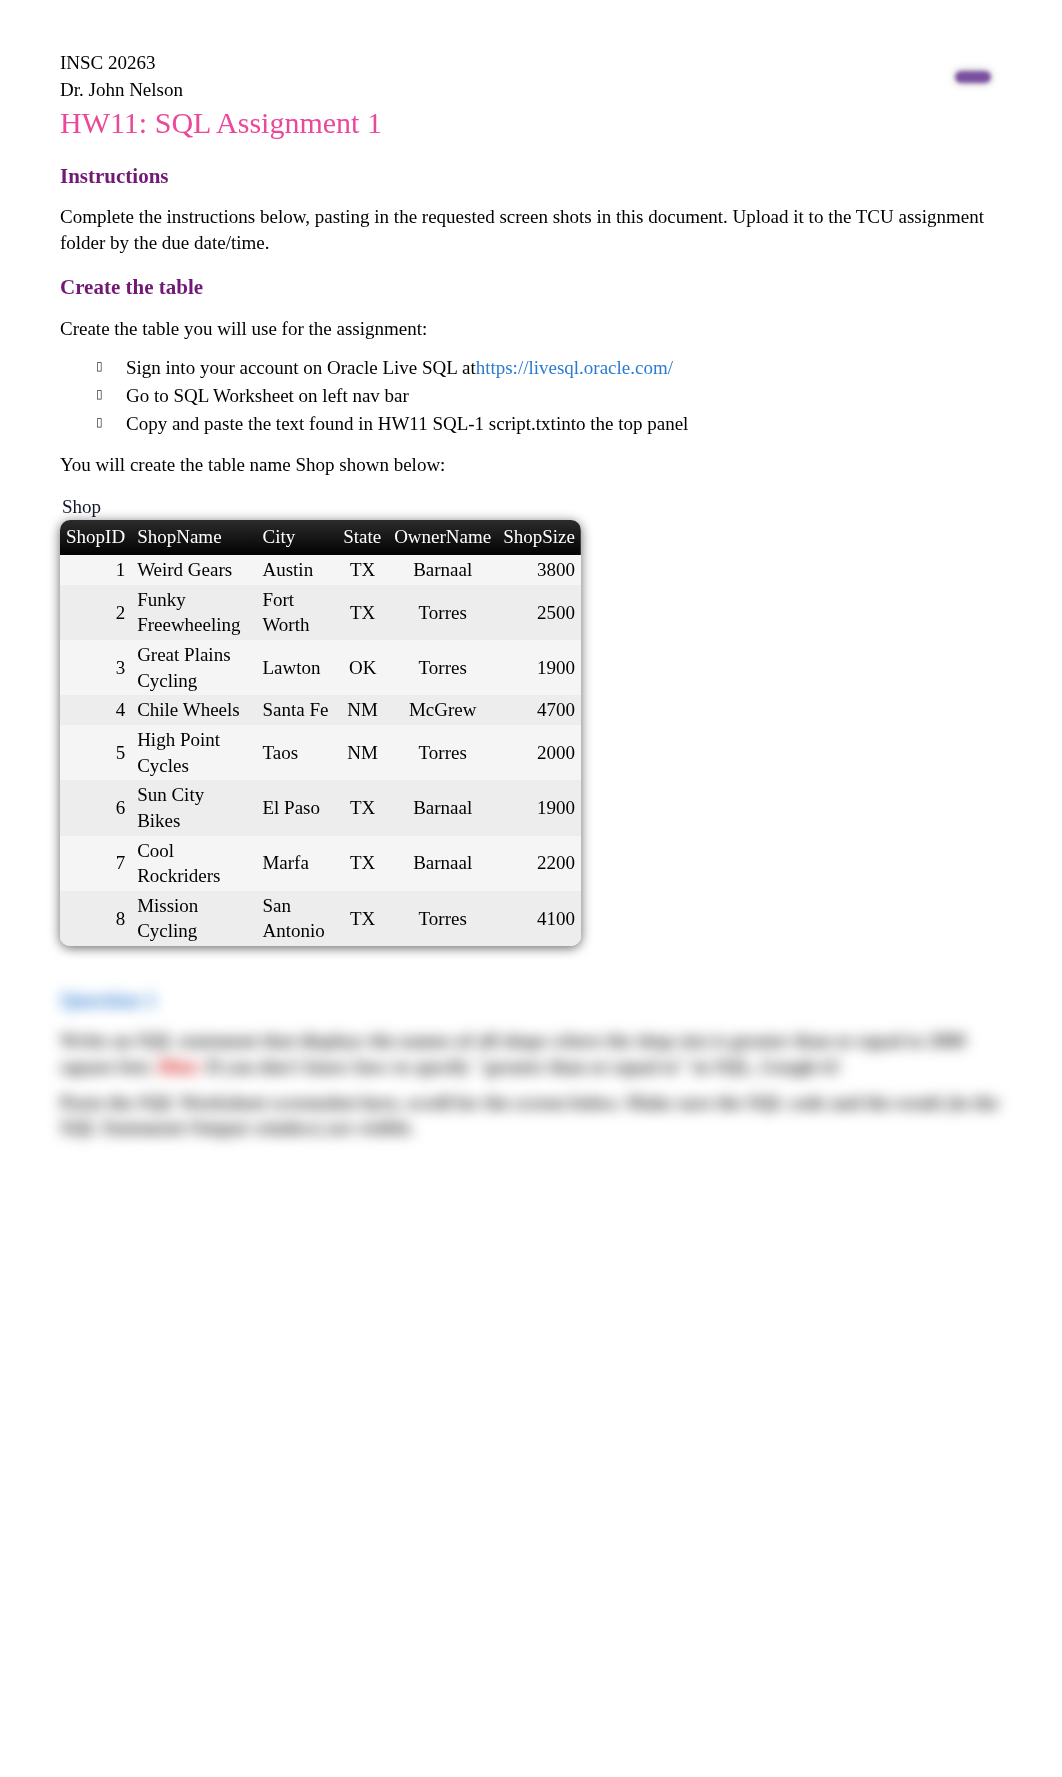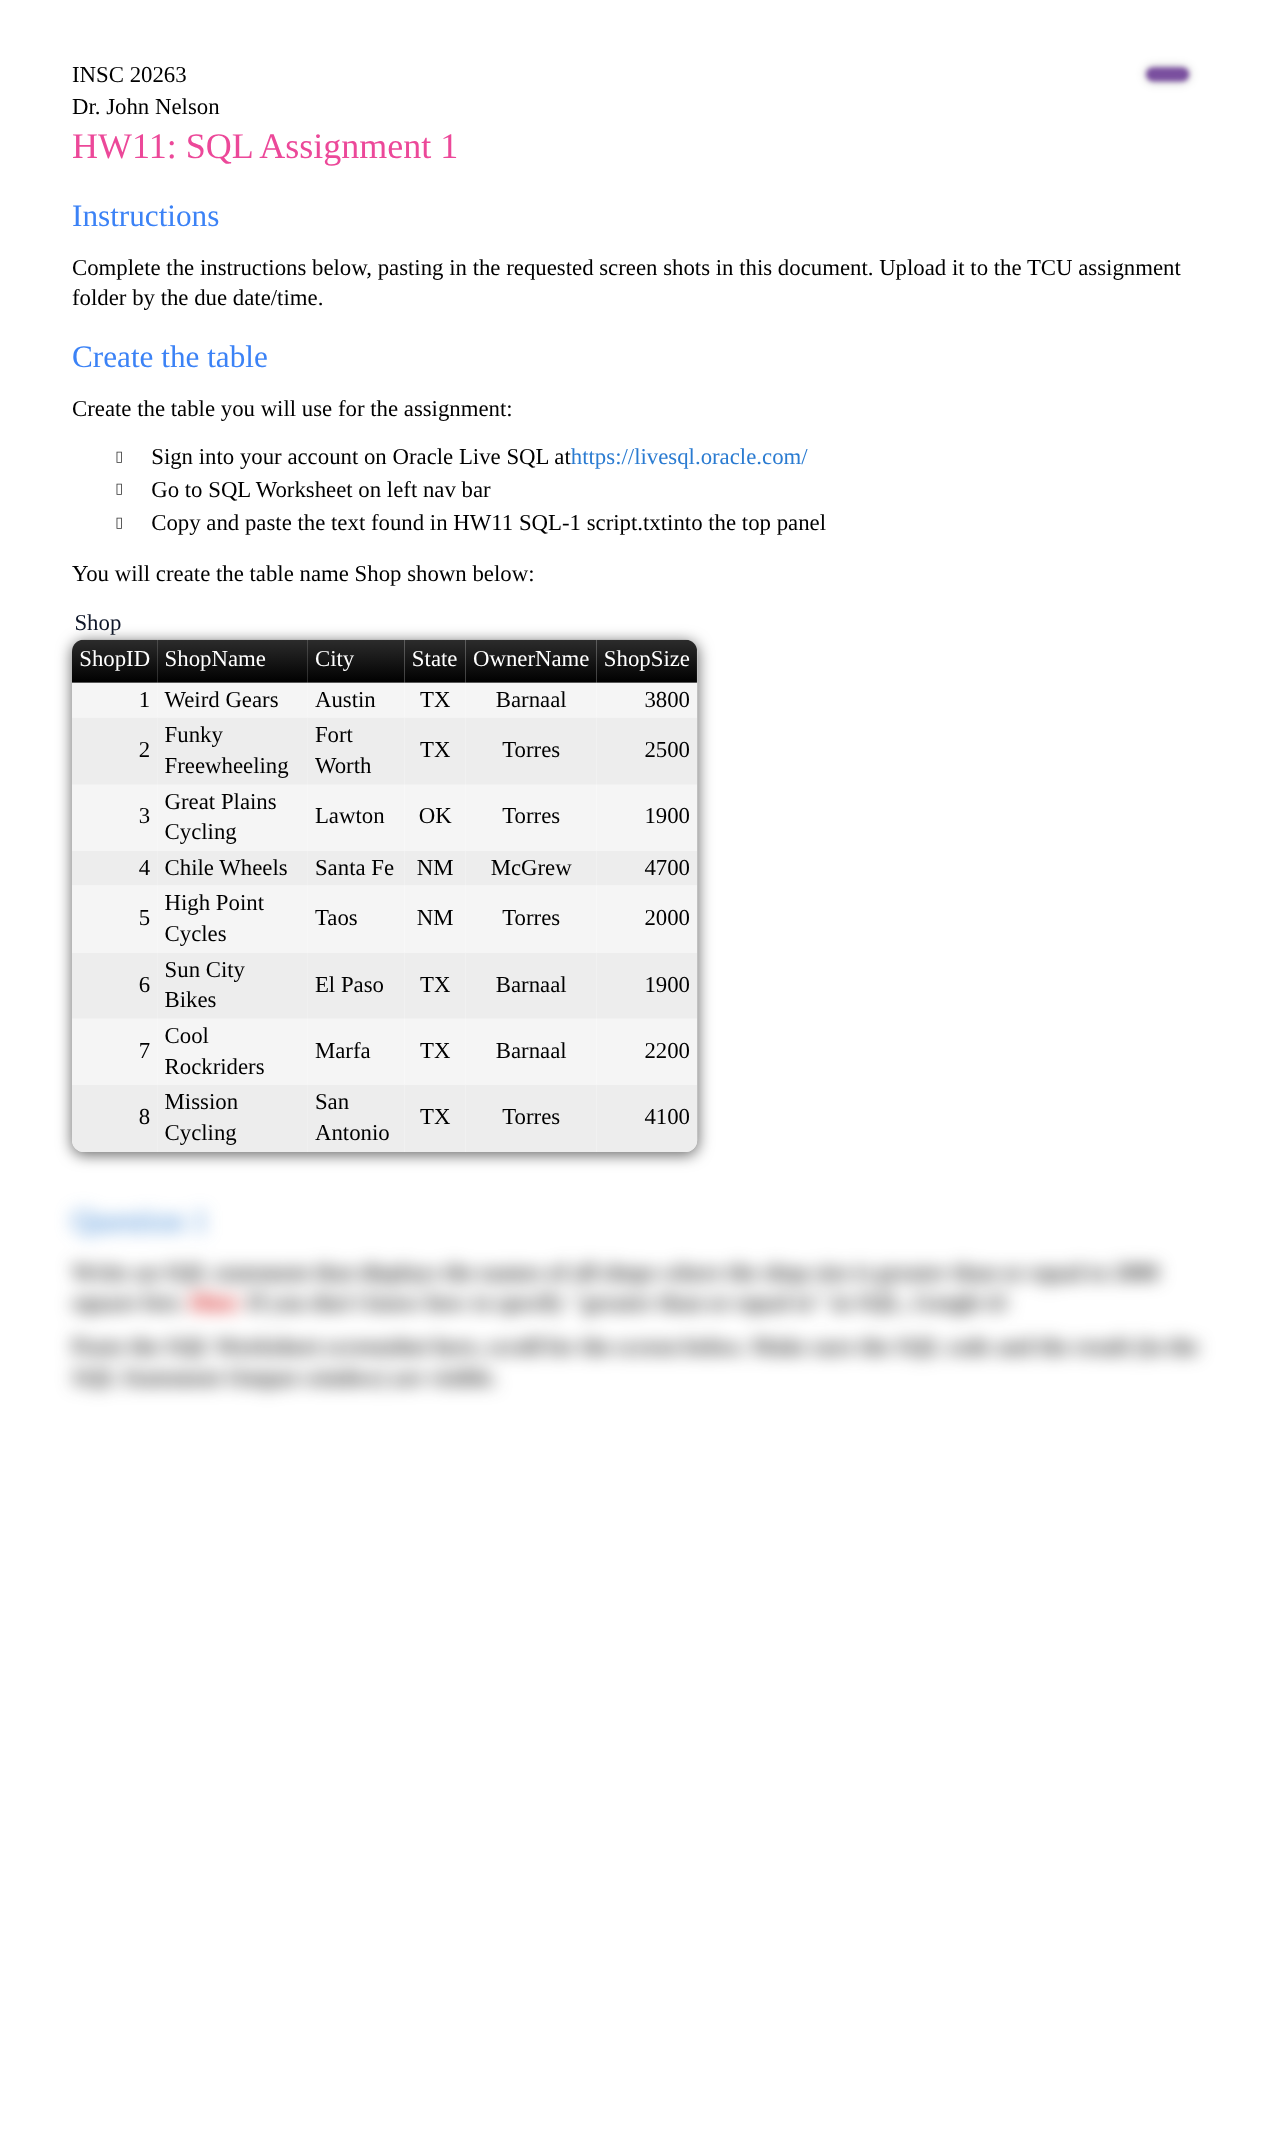--- a/index.html
+++ b/index.html
@@ -14,21 +14,21 @@
       min-height: 1777px;
       padding: 50px 60px;
       color: #000;
       font-size: 19px;
       line-height: 1.35;
       position: relative;
     }
     .header-row {
       display: flex;
       justify-content: space-between;
-      align-items: flex-start;
+      align-items: center;
     }
     .header-left p {
       line-height: 1.4;
     }
     .badge-area {
       position: relative;
       filter: blur(2px);
     }
     .badge-pill {
       display: inline-block;
@@ -48,23 +48,23 @@
       font-size: 17px;
       font-weight: bold;
     }
     h1 {
       color: #ec4899;
       font-size: 30px;
       font-weight: normal;
       margin-bottom: 18px;
     }
     h2 {
-      color: #3b82f6;
-      font-size: 26px;
-      font-weight: normal;
+      color: #701a75;
+      font-size: 21px;
+      font-weight: bold;
       margin-top: 18px;
       margin-bottom: 14px;
     }
     p.para {
       margin-bottom: 14px;
     }
     ul.bullets {
       list-style: none;
       padding-left: 36px;
       margin-bottom: 16px;

